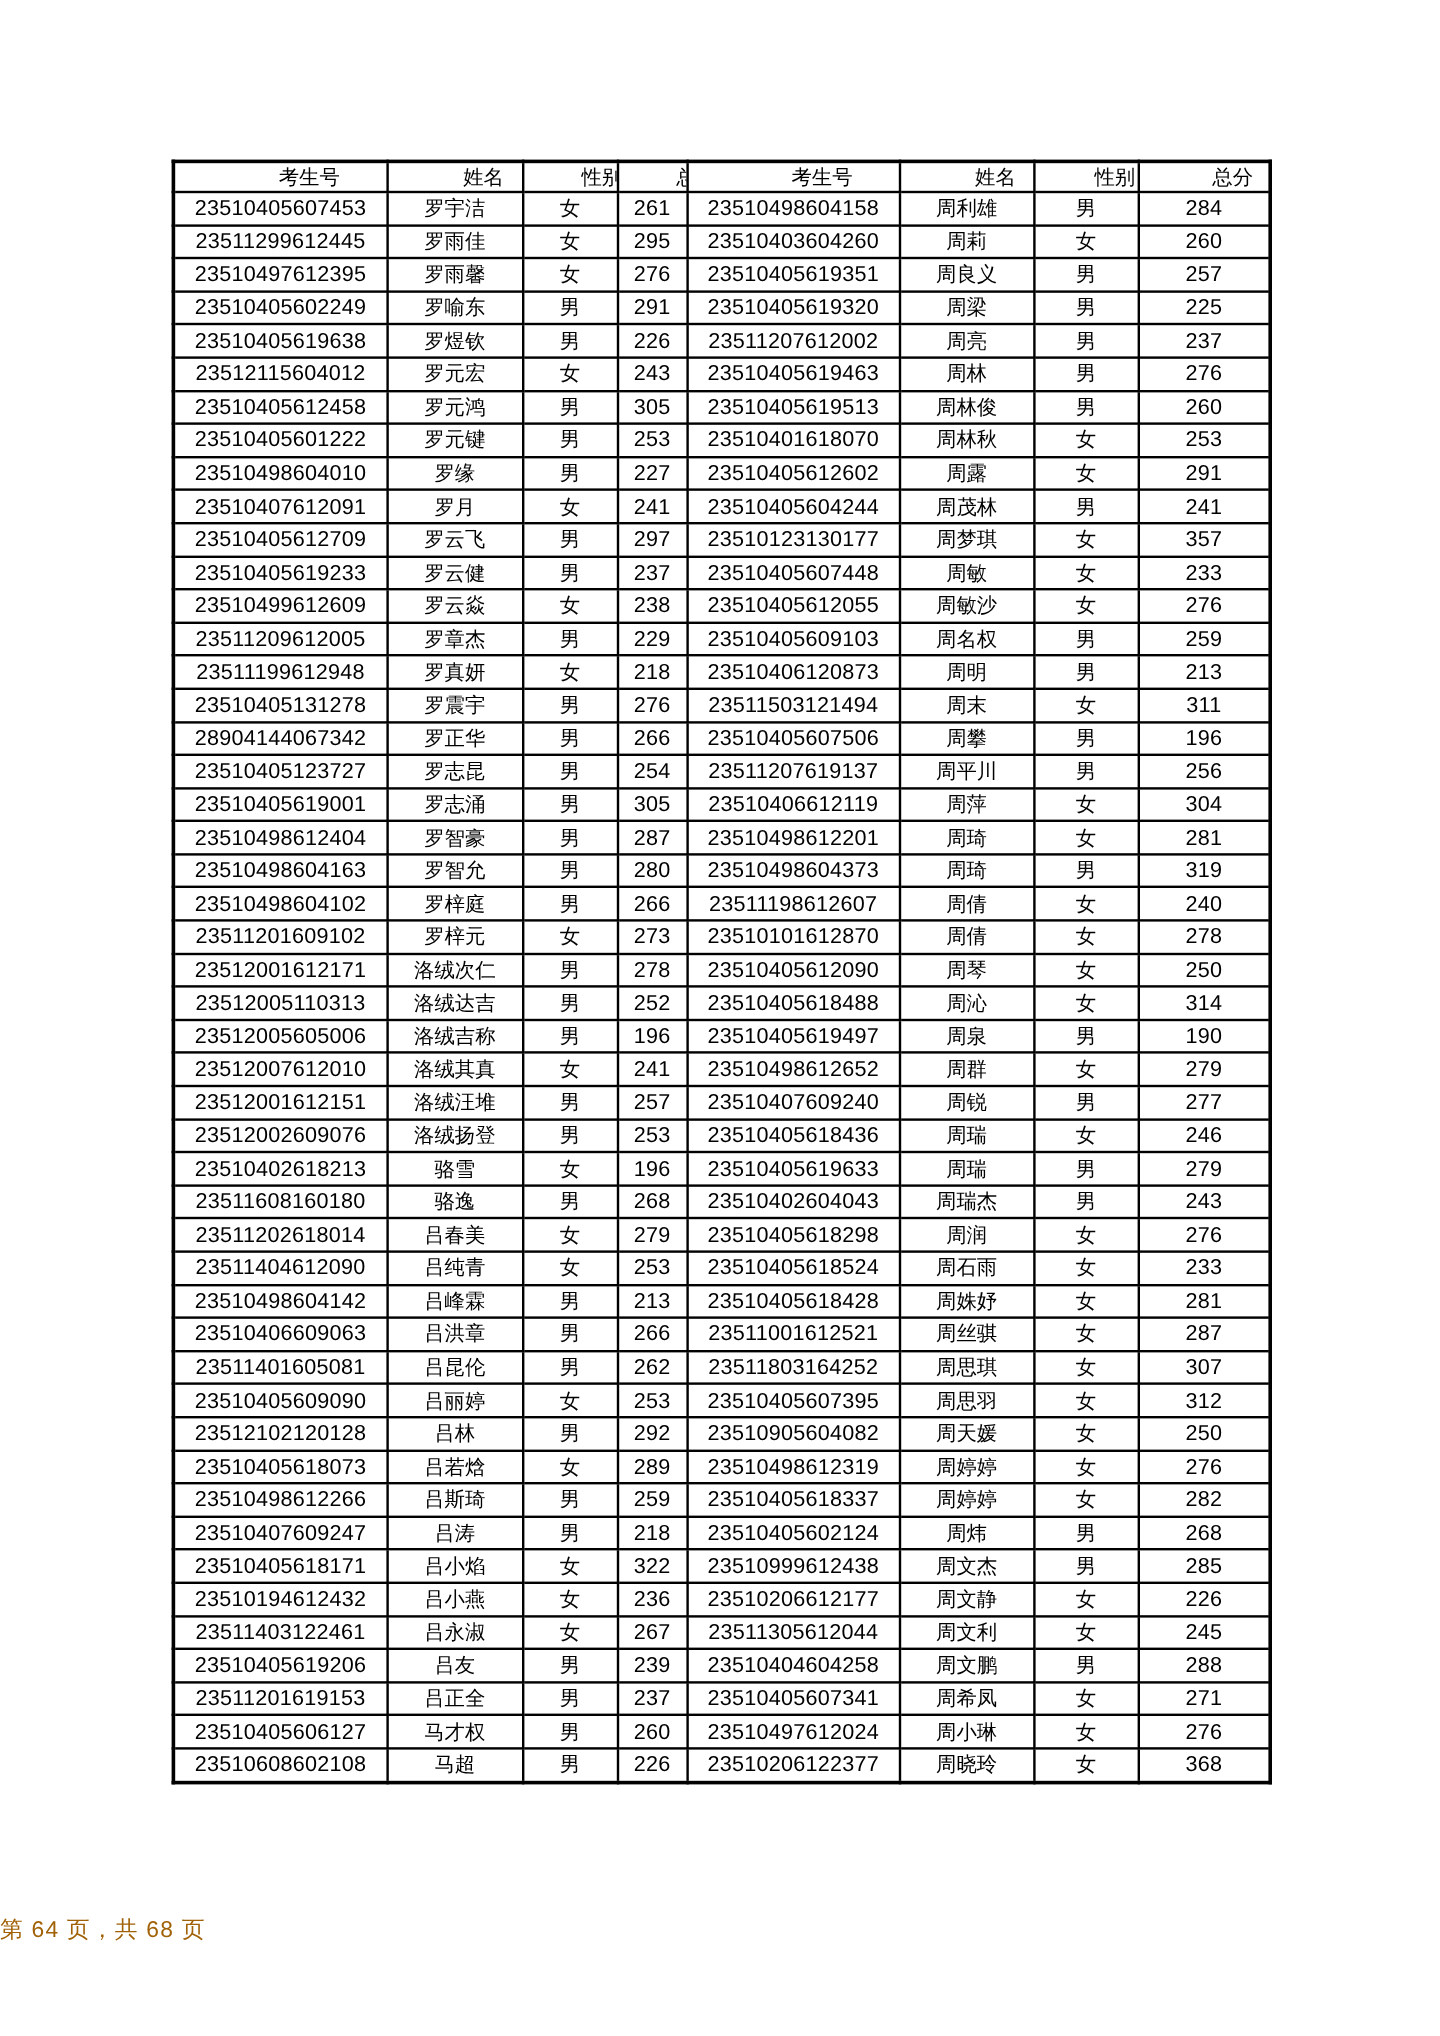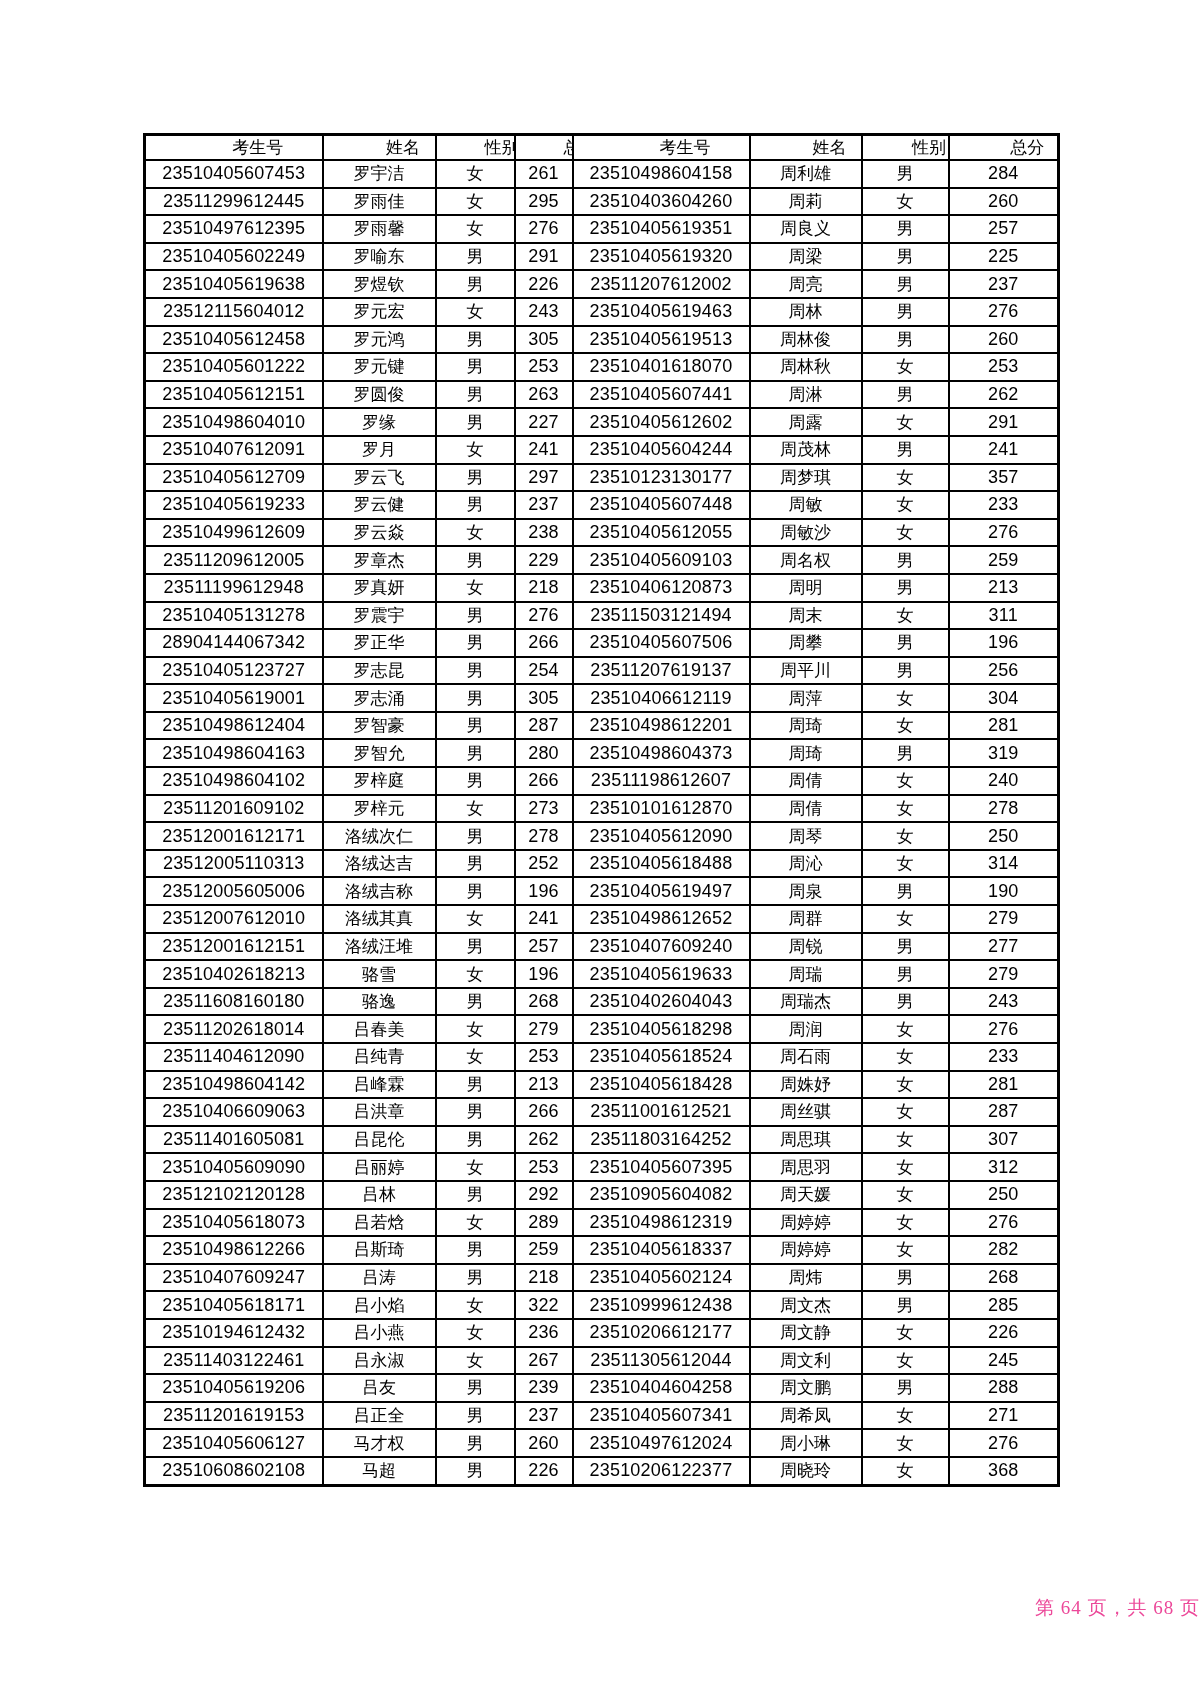--- a/index.html
+++ b/index.html
@@ -58,24 +58,24 @@
   col.c-score1 { width: 58px;  }
   col.c-id2    { width: 177px; }
   col.c-name2  { width: 112px; }
   col.c-gen2   { width: 87px;  }
   col.c-score2 { width: 110px; }
   .footer {
     position: absolute;
     left: 0;
     top: 1595px;
     width: 1200px;
-    text-align: right;
-    font-family: Liberation Serif, serif;
+    text-align: left;
+    font-family: Liberation Sans, sans-serif;
     font-size: 19px;
-    color: #ec4899;
+    color: #a16207;
     letter-spacing: 1px;
   }
 </style>
 </head>
 <body>
 
 <div class="page">
 
   <table class="score-table">
     <colgroup>
@@ -175,30 +175,20 @@
           <td class="cell-id">23510405601222</td>
           <td class="cell-name">罗元键</td>
           <td class="cell-gender">男</td>
           <td class="cell-score">253</td>
           <td class="cell-id">23510401618070</td>
           <td class="cell-name">周林秋</td>
           <td class="cell-gender">女</td>
           <td class="cell-score">253</td>
         </tr>
         <tr>
-          <td class="cell-id">23510405612151</td>
-          <td class="cell-name">罗圆俊</td>
-          <td class="cell-gender">男</td>
-          <td class="cell-score">263</td>
-          <td class="cell-id">23510405607441</td>
-          <td class="cell-name">周淋</td>
-          <td class="cell-gender">男</td>
-          <td class="cell-score">262</td>
-        </tr>
-        <tr>
           <td class="cell-id">23510498604010</td>
           <td class="cell-name">罗缘</td>
           <td class="cell-gender">男</td>
           <td class="cell-score">227</td>
           <td class="cell-id">23510405612602</td>
           <td class="cell-name">周露</td>
           <td class="cell-gender">女</td>
           <td class="cell-score">291</td>
         </tr>
         <tr>
@@ -383,20 +373,30 @@
         </tr>
         <tr>
           <td class="cell-id">23512001612151</td>
           <td class="cell-name">洛绒汪堆</td>
           <td class="cell-gender">男</td>
           <td class="cell-score">257</td>
           <td class="cell-id">23510407609240</td>
           <td class="cell-name">周锐</td>
           <td class="cell-gender">男</td>
           <td class="cell-score">277</td>
+        </tr>
+        <tr>
+          <td class="cell-id">23512002609076</td>
+          <td class="cell-name">洛绒扬登</td>
+          <td class="cell-gender">男</td>
+          <td class="cell-score">253</td>
+          <td class="cell-id">23510405618436</td>
+          <td class="cell-name">周瑞</td>
+          <td class="cell-gender">女</td>
+          <td class="cell-score">246</td>
         </tr>
         <tr>
           <td class="cell-id">23510402618213</td>
           <td class="cell-name">骆雪</td>
           <td class="cell-gender">女</td>
           <td class="cell-score">196</td>
           <td class="cell-id">23510405619633</td>
           <td class="cell-name">周瑞</td>
           <td class="cell-gender">男</td>
           <td class="cell-score">279</td>

